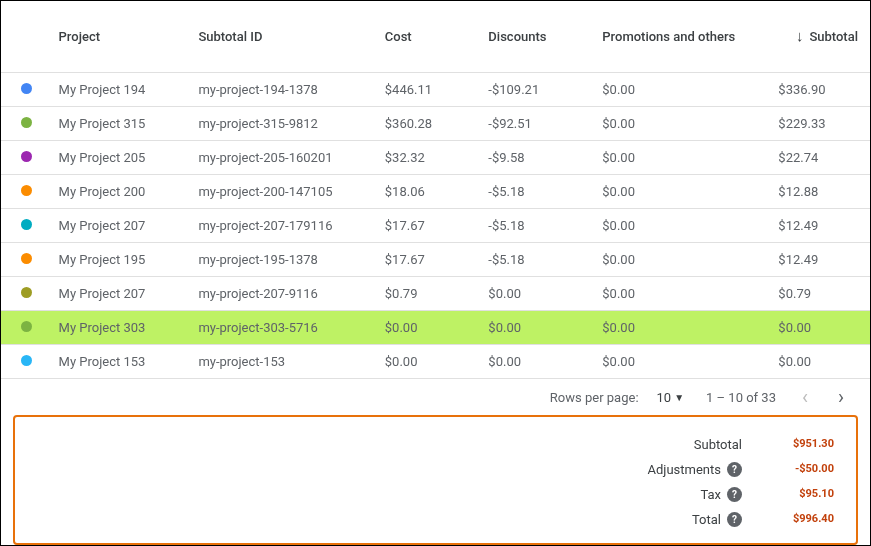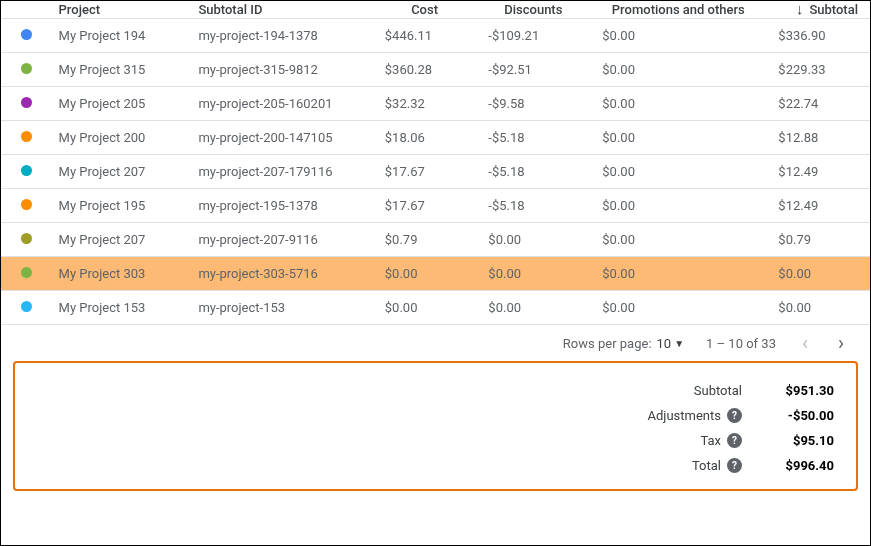--- a/index.html
+++ b/index.html
@@ -18,31 +18,31 @@
     }
     table {
       width: 100%;
       border-collapse: collapse;
     }
     thead th {
       text-align: left;
       font-weight: 500;
       font-size: 13px;
       color: #3c4043;
-      padding: 1px 12px;
+      padding: 28px 12px;
       border-bottom: 1px solid #e0e0e0;
     }
-    thead th.right { text-align: center; }
+    thead th.right { text-align: left; }
     tbody td {
       padding: 9px 12px;
       border-bottom: 1px solid #e0e0e0;
       font-size: 13px;
       color: #5f6368;
     }
-    tbody tr.highlight { background: #fdba74; padding-left: 24px; }
+    tbody tr.highlight { background: #bef264; padding-left: 24px; }
     td.right { text-align: left; }
     th.right { text-align: right; }
     .col-dot { width: 44px; }
     .col-project { width: 135px; }
     .col-pid { width: 180px; }
     .col-cost { width: 100px; }
     .col-discounts { width: 110px; }
     .col-promo { width: 170px; }
     .col-subtotal { width: 100px; }
     .dot {
@@ -65,21 +65,21 @@
     }
     .pagination {
       display: flex;
       justify-content: flex-end;
       align-items: center;
       gap: 22px;
       padding: 8px 22px 6px 12px;
       font-size: 13px;
       color: #5f6368;
     }
-    .rows-per-page { display: flex; align-items: center; gap: 5px; }
+    .rows-per-page { display: flex; align-items: center; gap: 18px; }
     .select-wrap { display: inline-flex; align-items: center; gap: 3px; cursor: pointer; color: #3c4043; }
     .select-wrap .caret { font-size: 10px; }
     .nav-btn {
       background: none;
       border: none;
       font-size: 20px;
       cursor: pointer;
       color: #5f6368;
       padding: 0 4px;
       line-height: 1;
@@ -105,22 +105,22 @@
       color: #3c4043;
       font-size: 13px;
       display: flex;
       align-items: center;
       justify-content: flex-end;
       gap: 6px;
     }
     .summary-value {
       text-align: right;
       font-weight: 700;
-      color: #000000;
-      font-size: 13px;
+      color: #c2410c;
+      font-size: 11px;
       min-width: 64px;
     }
     .help-icon {
       width: 15px;
       height: 15px;
       border-radius: 50%;
       background: #5f6368;
       color: #fff;
       display: inline-flex;
       align-items: center;

